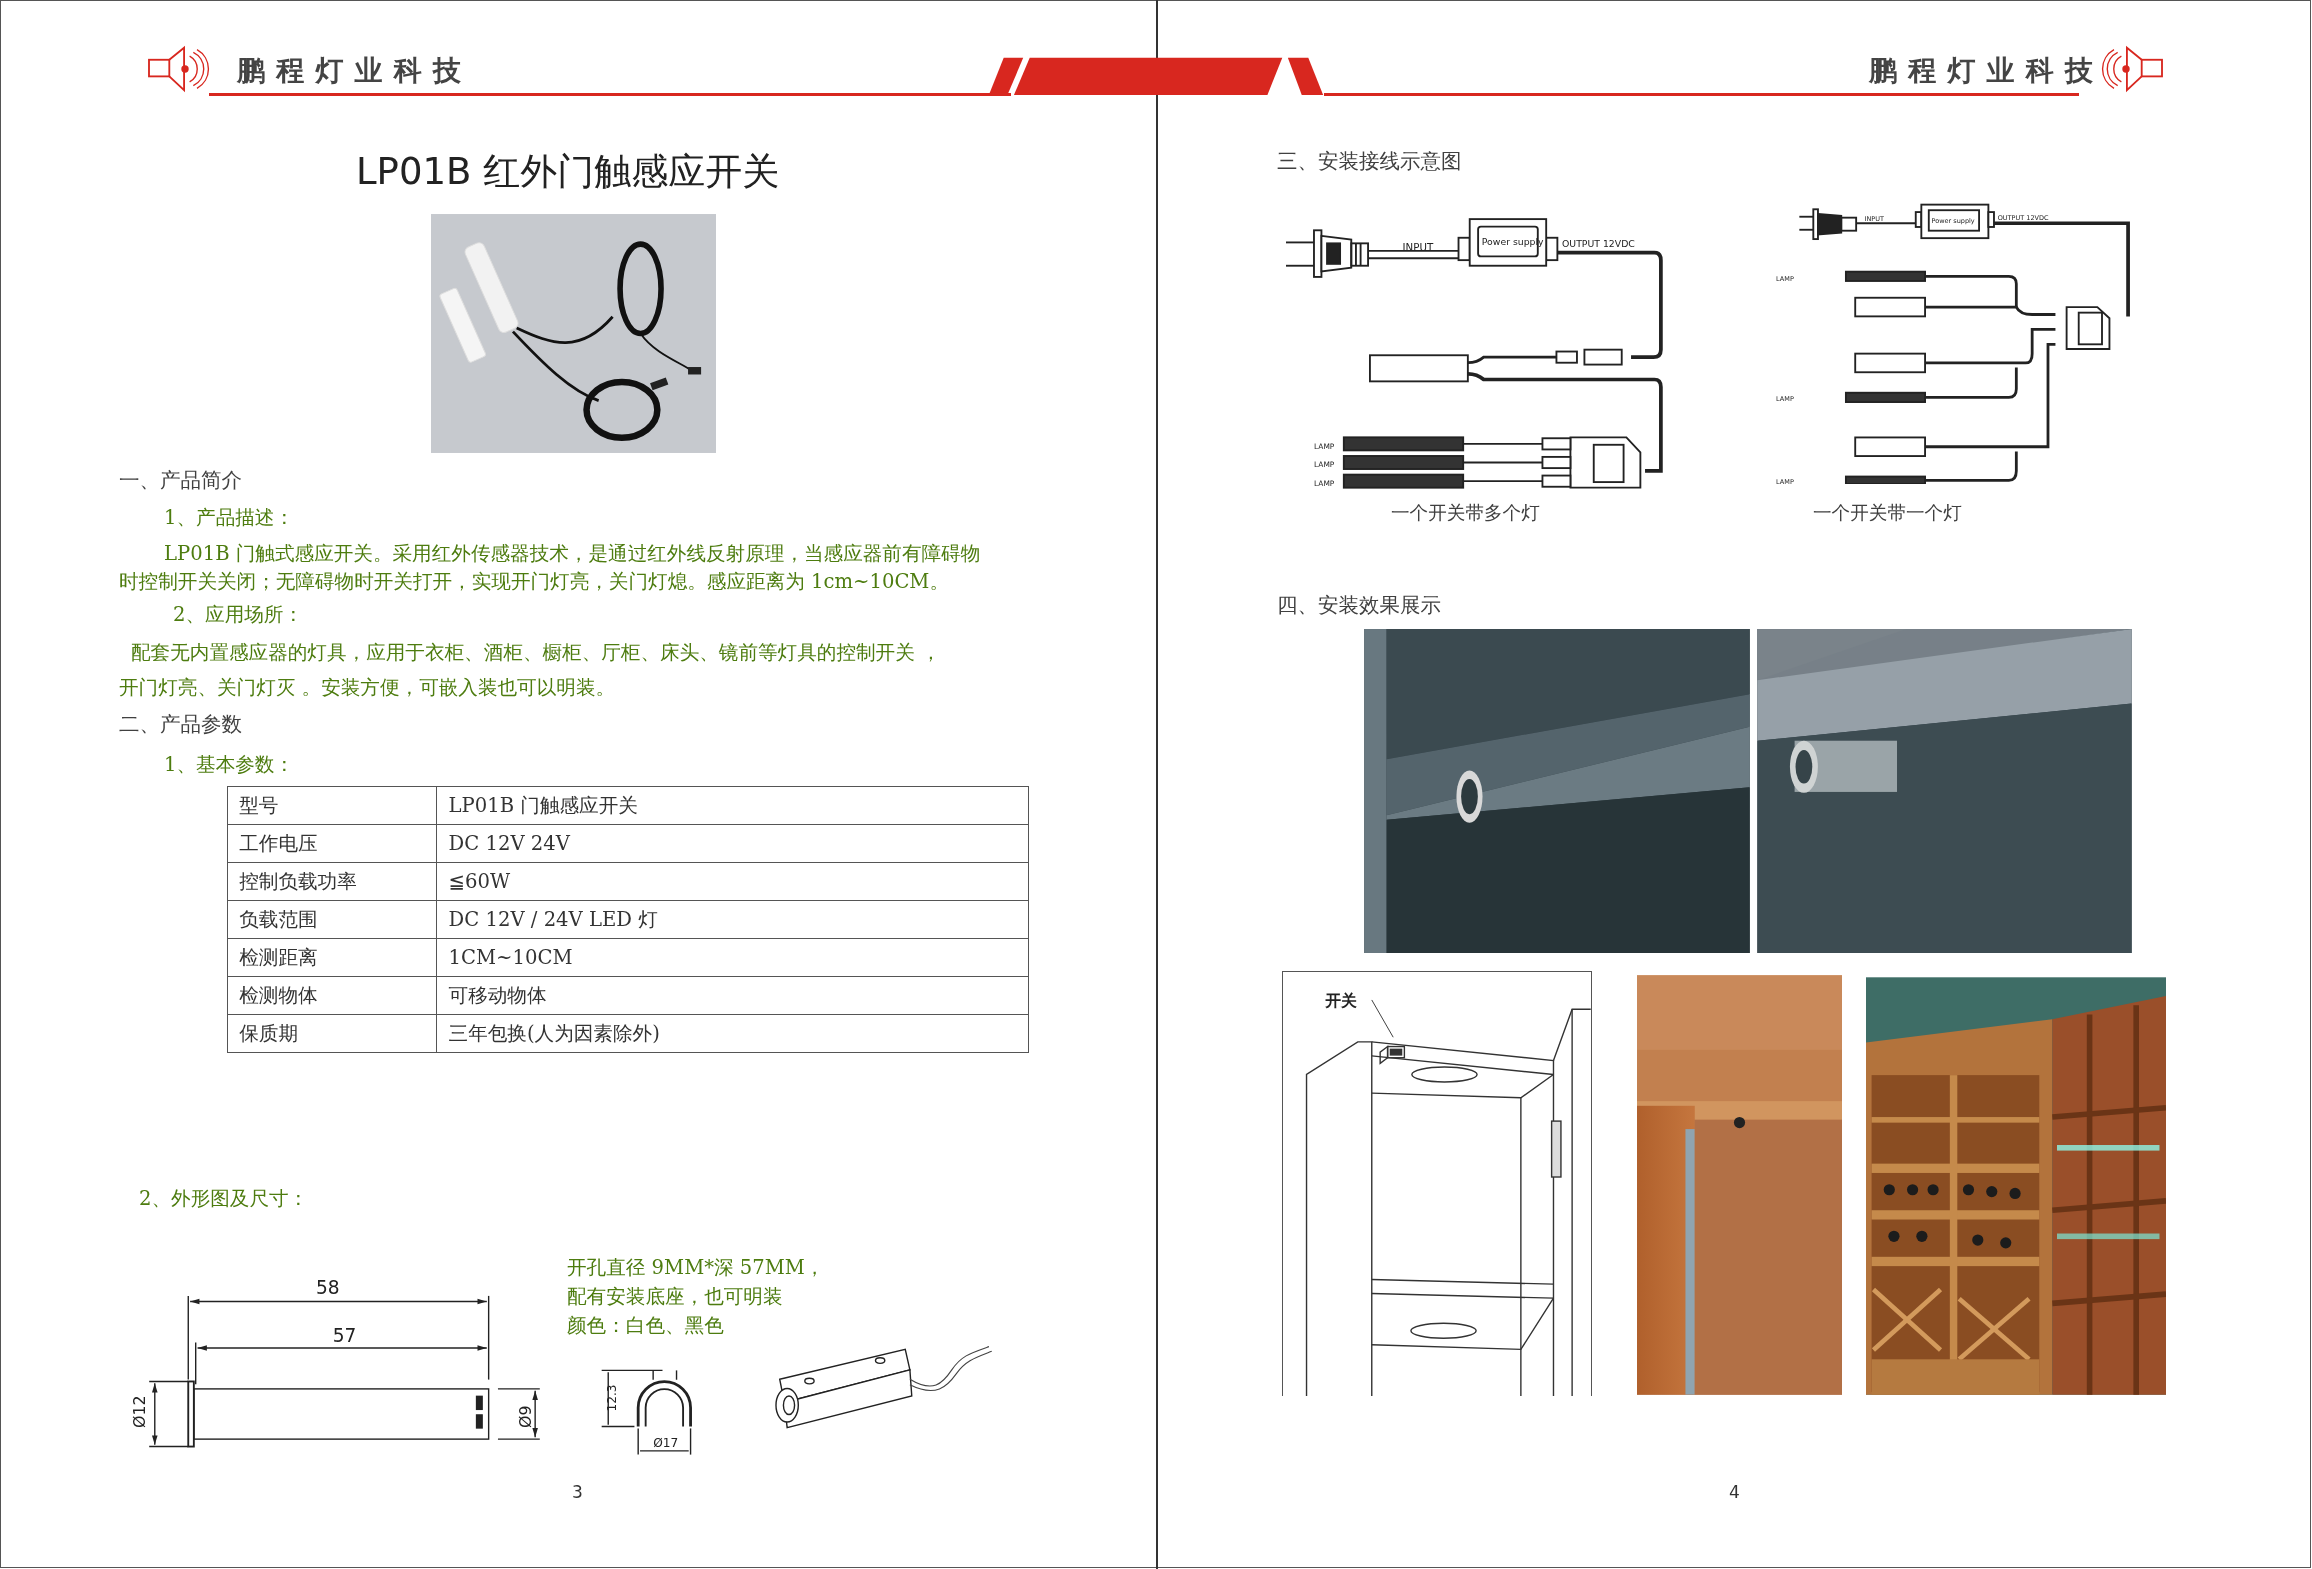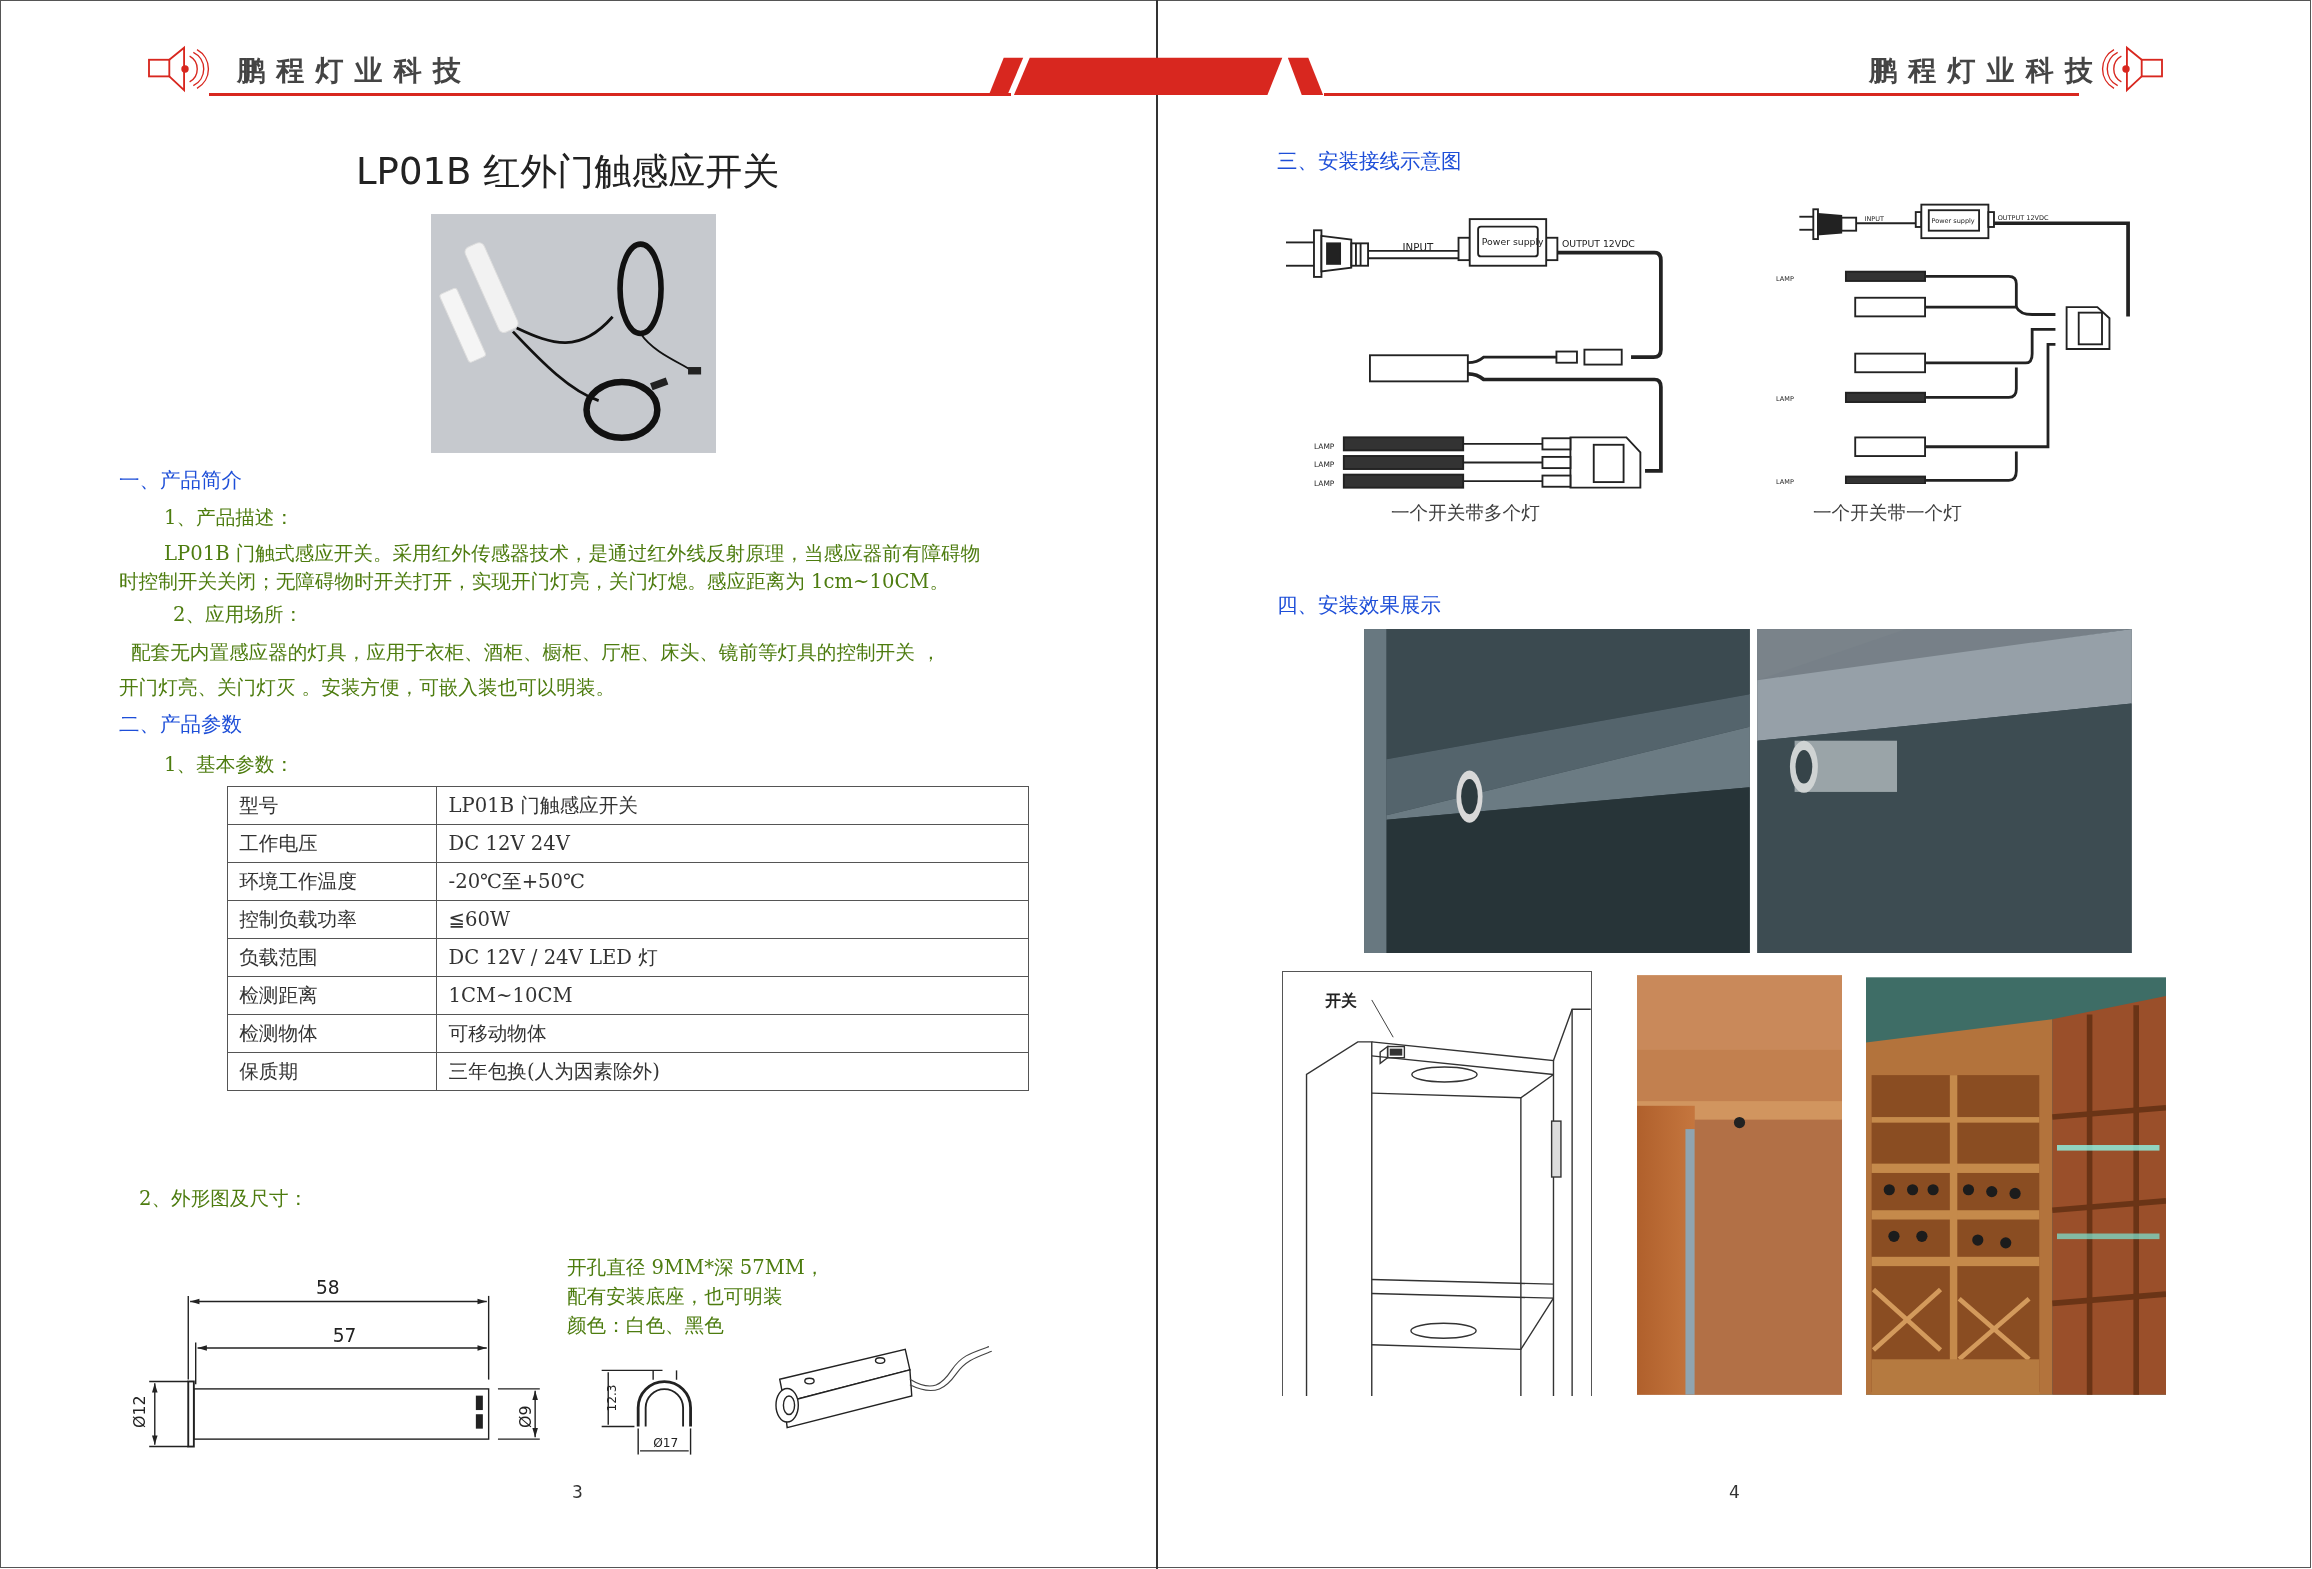--- a/index.html
+++ b/index.html
@@ -3,21 +3,21 @@
 <meta charset="utf-8">
 <style>
   html, body { margin:0; padding:0; }
   body { width:2313px; height:1570px; background:#fff; position:relative; overflow:hidden;
          font-family:"DejaVu Serif", "Liberation Serif", serif; color:#333; }
   .frame { position:absolute; left:0; top:0; width:2309px; height:1566px; border:1.9px solid #555; }
   .spine { position:absolute; left:1156px; top:0; width:1.9px; height:1570px; background:#333; }
   .abs { position:absolute; }
   .brand { font-family:"DejaVu Serif", serif; font-size:28px; font-weight:bold; color:#444; letter-spacing:11.2px; }
   .redline { position:absolute; height:2.8px; background:#d8271f; }
-  .t-sec { font-size:20.5px; color:#1d4ed8;text-align:center; }
+  .t-sec { font-size:20.5px; color:#404040;text-align:center; }
   .t-body { font-size:19.6px; color:#4d7c0f; line-height:34px; }
   .title { font-family:"DejaVu Sans", sans-serif; font-size:37px; color:#222; }
   table.spec { position:absolute; left:227px; top:786px; border-collapse:collapse; width:802px; }
   table.spec td { border:1.4px solid #555; height:37px; font-size:19.6px; padding:0 11.2px; color:#333; }
   table.spec td.k { width:186px; }
   .caption { font-size:18.6px; color:#404040; }
   .pgnum { font-family:"DejaVu Sans", sans-serif; font-size:17px; color:#333; }
   .photo { position:absolute; overflow:hidden; }
   svg text { font-family:"DejaVu Sans", sans-serif; }
 </style>
@@ -97,24 +97,20 @@
 
 <table class="spec">
   <tbody>
     <tr>
         <td class="k">型号</td>
         <td>LP01B 门触感应开关</td>
       </tr>
     <tr>
         <td class="k">工作电压</td>
         <td>DC 12V  24V</td>
-      </tr>
-    <tr>
-        <td class="k">环境工作温度</td>
-        <td>-20℃至+50℃</td>
       </tr>
     <tr>
         <td class="k">控制负载功率</td>
         <td>≦60W</td>
       </tr>
     <tr>
         <td class="k">负载范围</td>
         <td>DC 12V / 24V  LED 灯</td>
       </tr>
     <tr>

